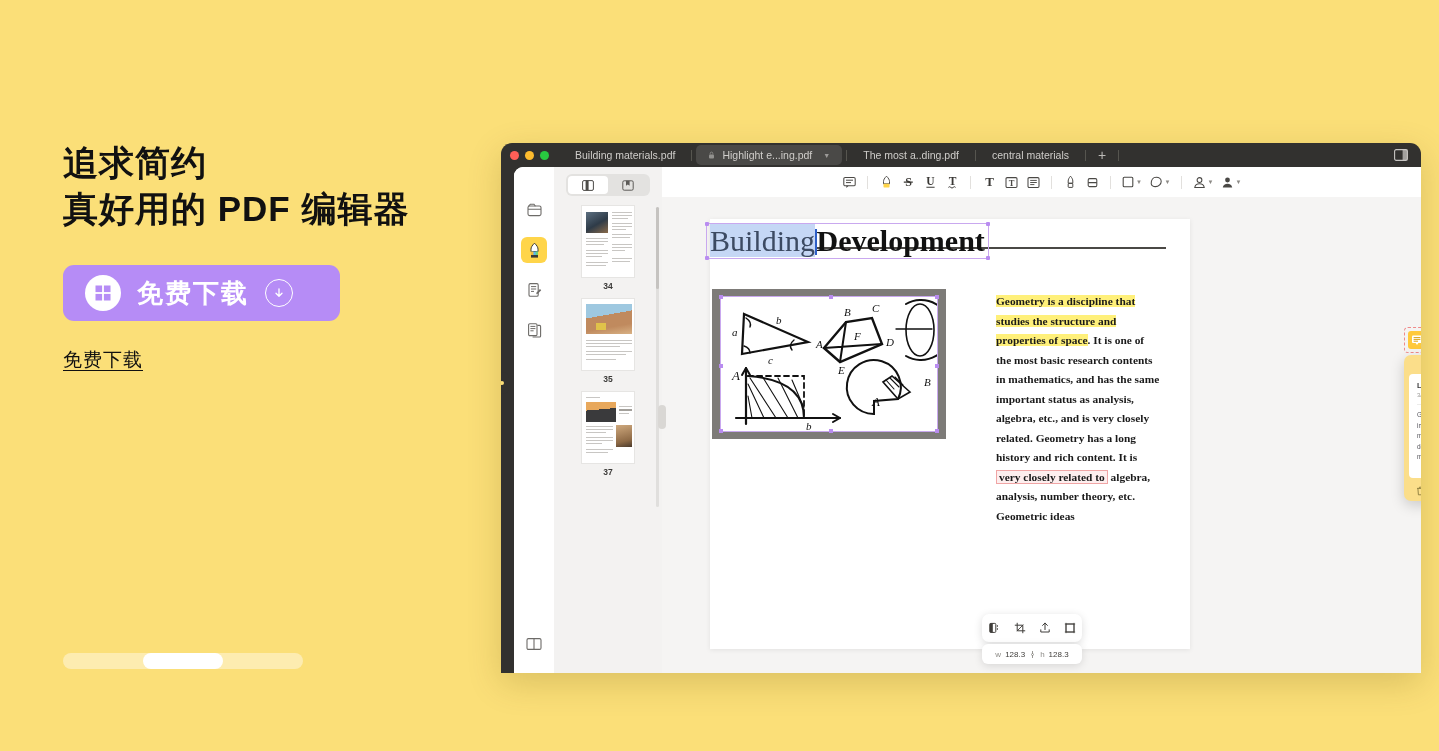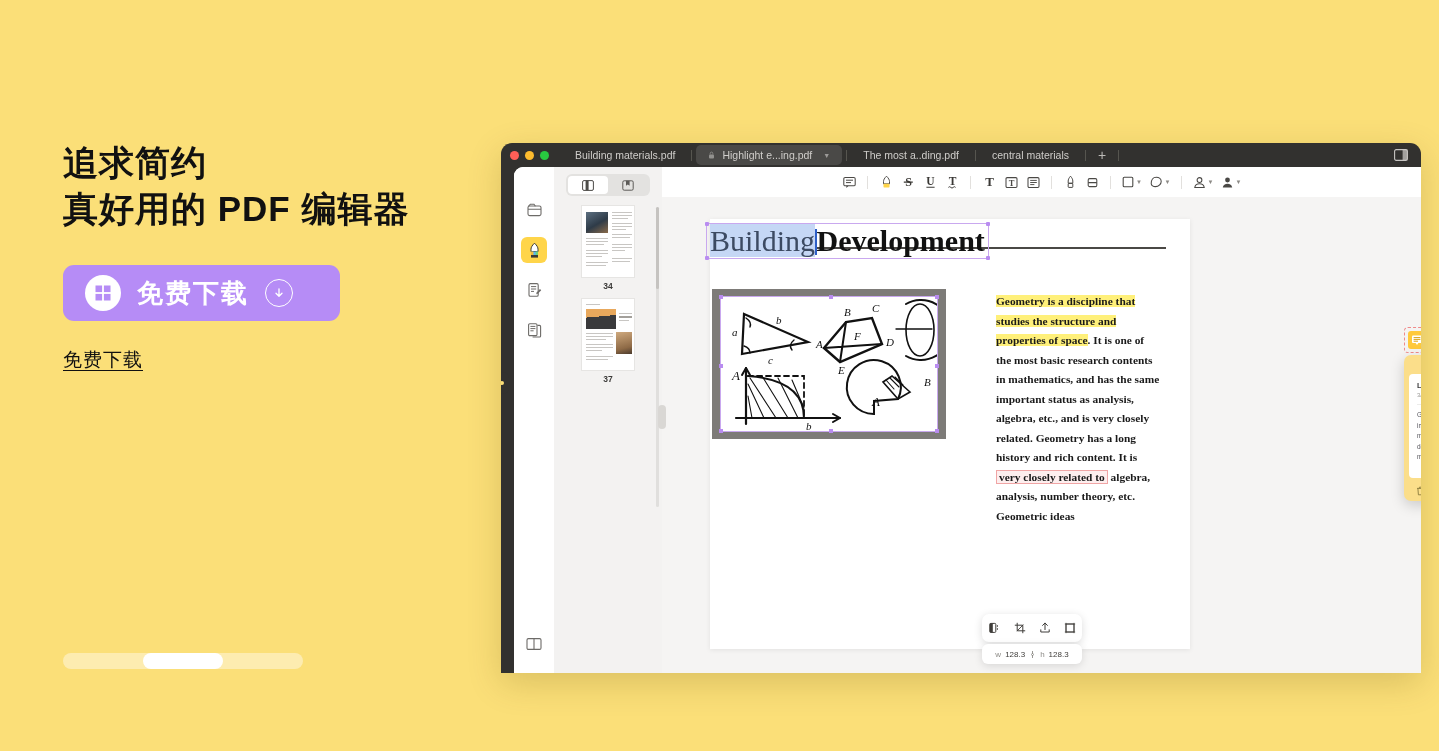--- a/index.html
+++ b/index.html
@@ -425,20 +425,33 @@
               <div class="tm-row" style="left:30px;top:41px;width:20px;height:1px"></div>
               <div class="tm-row" style="left:30px;top:44px;width:13px;height:1px"></div>
               <div class="tm-row" style="left:4px;top:56px;width:22px;height:1px"></div>
               <div class="tm-row" style="left:4px;top:59px;width:20px;height:1px"></div>
               <div class="tm-row" style="left:30px;top:52px;width:20px;height:1px"></div>
               <div class="tm-row" style="left:30px;top:55px;width:18px;height:1px"></div>
             </div>
             <div class="thumb-num">34</div>
           </div>
 
+          <div class="thumb-item">
+            <div class="thumb">
+              <div class="tm-img" style="left:4px;top:5px;width:46px;height:30px;background:linear-gradient(170deg,#9ec8e0 0 38%,#c08a5e 38% 72%,#d8b184)"></div>
+              <div class="tm-img" style="left:14px;top:24px;width:10px;height:7px;background:#e0c24a"></div>
+              <div class="tm-row" style="left:4px;top:41px;width:46px;height:1px"></div>
+              <div class="tm-row" style="left:4px;top:44px;width:46px;height:1px"></div>
+              <div class="tm-row" style="left:4px;top:47px;width:34px;height:1px"></div>
+              <div class="tm-row" style="left:4px;top:52px;width:46px;height:1px"></div>
+              <div class="tm-row" style="left:4px;top:55px;width:40px;height:1px"></div>
+              <div class="tm-row" style="left:4px;top:60px;width:30px;height:1px"></div>
+            </div>
+            <div class="thumb-num">35</div>
+          </div>
 
 
           <div class="thumb-item">
             <div class="thumb">
               <div class="tm-row" style="left:4px;top:5px;width:14px;height:1px"></div>
               <div class="tm-img" style="left:4px;top:10px;width:30px;height:20px;background:linear-gradient(175deg,#e8a85c 0 38%,#3a3a3c 38%)"></div>
               <div class="tm-row" style="left:37px;top:14px;width:13px;height:1px"></div>
               <div class="tm-row" style="left:37px;top:17px;width:13px;height:1.6px;background:#a3a09b"></div>
               <div class="tm-row" style="left:37px;top:21px;width:10px;height:1px"></div>
               <div class="tm-img" style="left:34px;top:33px;width:16px;height:22px;background:linear-gradient(165deg,#cfa97e,#8e6a46 70%,#4a3a2c)"></div>

